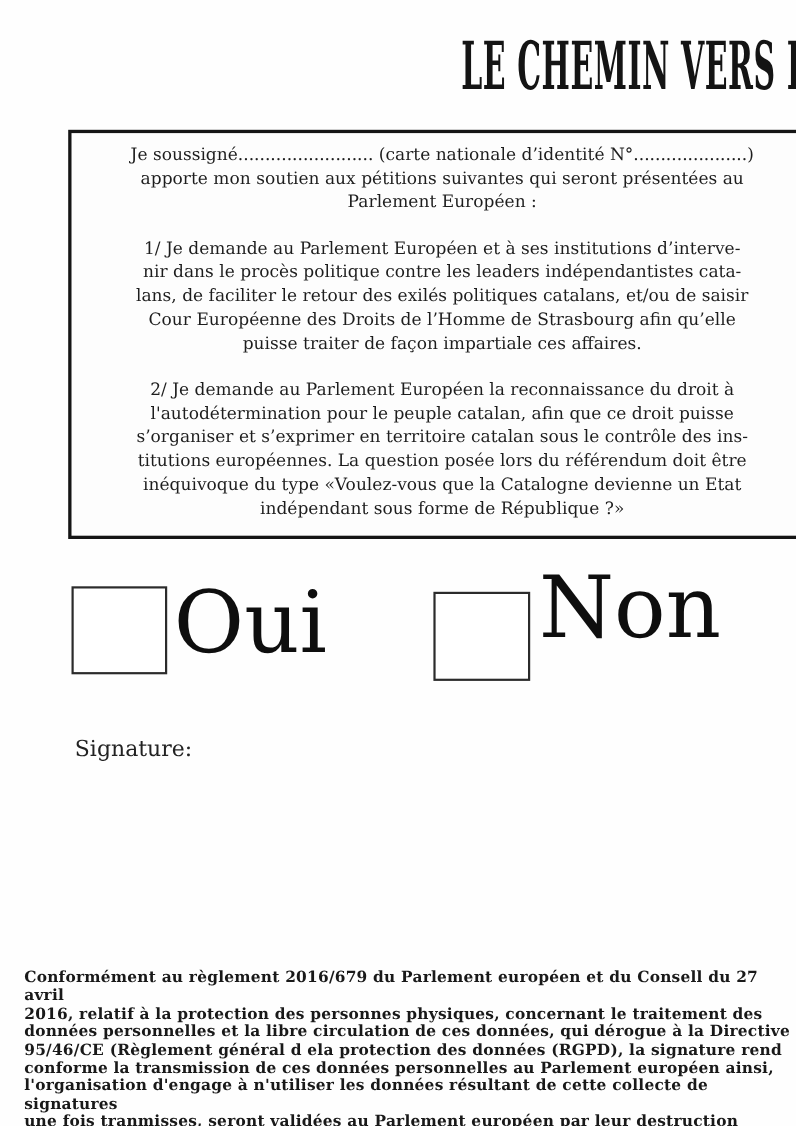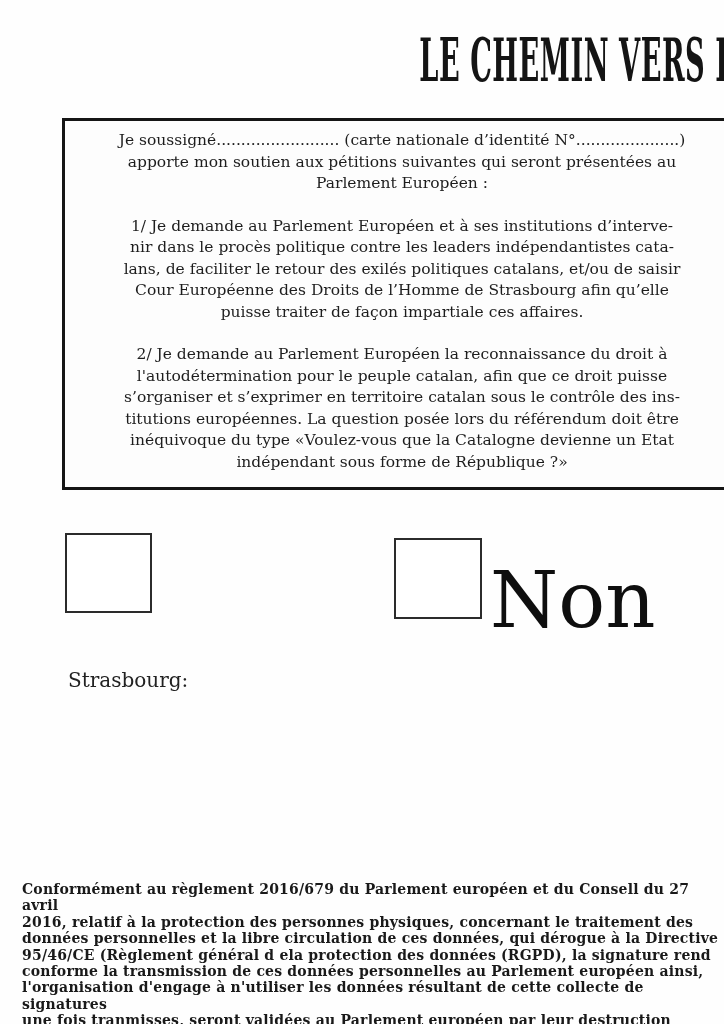--- a/index.html
+++ b/index.html
@@ -64,21 +64,21 @@
   .cb-oui { left: 65px;  top: 533px; width: 87px; height: 80px; }
   .cb-non { left: 394px; top: 538px; width: 88px; height: 81px; }
   .vote-label {
     position: absolute;
     font-family: "DejaVu Serif", serif;
     font-size: 78px;
     line-height: 1;
     color: #0e0e0e;
   }
   .lbl-oui { left: 158px; top: 528px; }
-  .lbl-non { left: 490px; top: 561px; }
+  .lbl-non { left: 490px; top: 514px; }
   
   .signature-label {
     position: absolute;
     left: 68px;
     top: 668px;
     font-size: 20px;
     color: #222222;
   }
   
   .legal {
@@ -116,25 +116,26 @@
 puisse traiter de façon impartiale ces affaires.</p>
     <p>2/ Je demande au Parlement Européen la reconnaissance du droit à
 l'autodétermination pour le peuple catalan, afin que ce droit puisse
 s’organiser et s’exprimer en territoire catalan sous le contrôle  des ins-
 titutions européennes. La question posée lors du référendum doit être
 inéquivoque du type «Voulez-vous que la Catalogne devienne un Etat
 indépendant sous forme de République ?»</p>
   </div>
 
   <div class="checkbox cb-oui" role="checkbox" aria-checked="false"></div>
+  <div class="vote-label lbl-oui">Oui</div>
 
   <div class="checkbox cb-non" role="checkbox" aria-checked="false"></div>
   <div class="vote-label lbl-non">Non</div>
 
-  <div class="signature-label">Strasbourg:</div>
+  <div class="signature-label">Signature:</div>
 
   <div class="legal">Conformément au règlement 2016/679 du Parlement européen et du Consell du 27 avril
 2016, relatif à la protection des personnes physiques, concernant le traitement des
 données personnelles et la libre circulation de ces données, qui dérogue à la Directive
 95/46/CE (Règlement général d ela protection des données (RGPD), la signature rend
 conforme la transmission de ces données personnelles au Parlement européen ainsi,
 l'organisation d'engage à n'utiliser les données résultant de cette collecte de signatures
 une fois tranmisses, seront validées au Parlement européen par leur destruction
 postèrieure, si l'organisme qui les à réçues ne se chargent pas de celles-ci</div>
 

